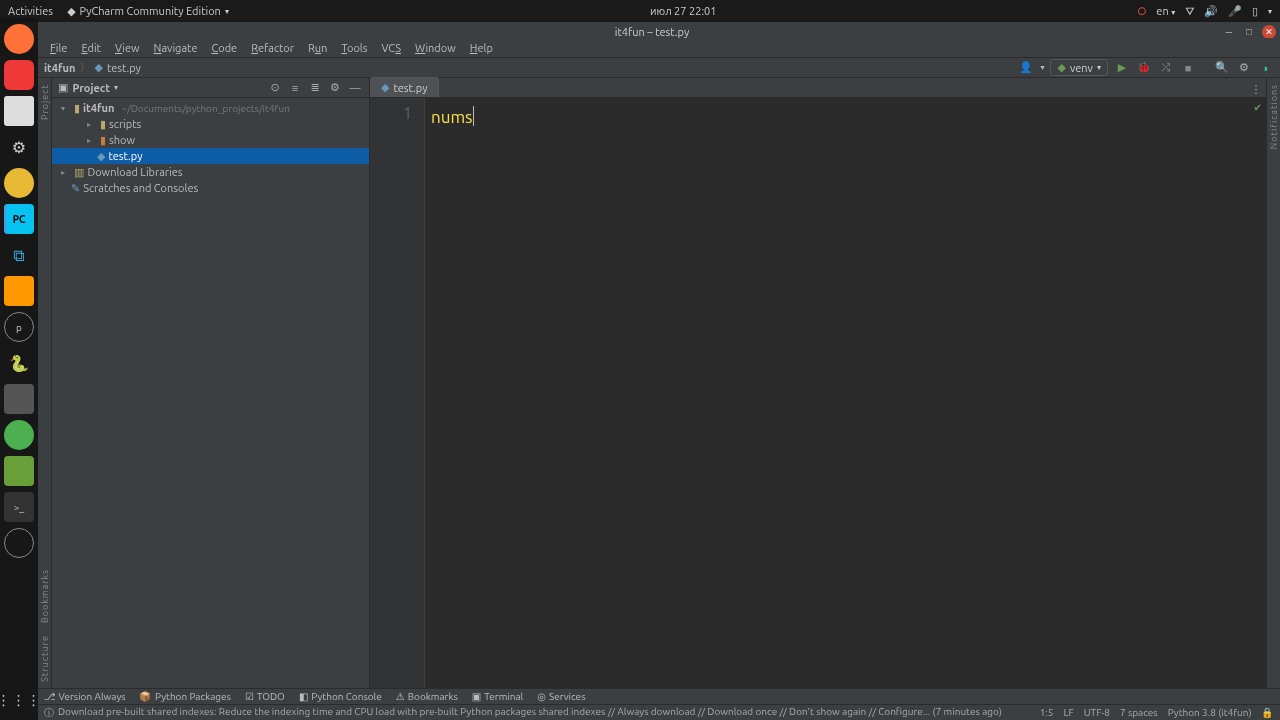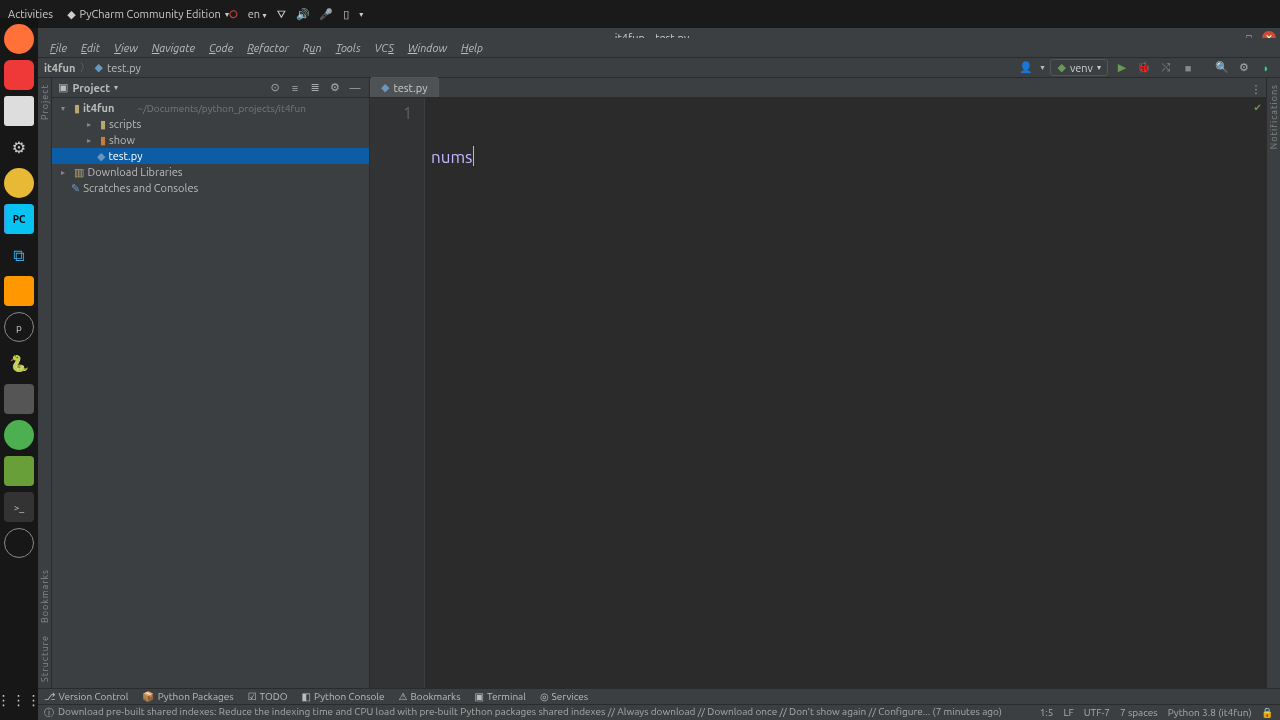--- a/index.html
+++ b/index.html
@@ -1,19 +1,19 @@
 <!DOCTYPE html>
 <html><head>
 <meta charset="utf-8">
 <style>
 * { margin: 0; padding: 0; box-sizing: border-box; font-family: "Ubuntu", "Segoe UI", sans-serif; }
 body { width: 1280px; height: 720px; background: #2b2b2b; color: #bbb; font-size: 12px; overflow: hidden; position: relative; }
 
 
-.gnome-panel { height: 28px; background: #1a1a1a; display: flex; align-items: center; padding: 0 8px; color: #ccc; font-size: 11px; }
+.gnome-panel { height: 22px; background: #1a1a1a; display: flex; align-items: center; padding: 0 8px; color: #ccc; font-size: 11px; }
 .gnome-panel .left { display: flex; gap: 14px; align-items: center; }
 .gnome-panel .center { flex: 1; text-align: center; }
 .gnome-panel .right { display: flex; gap: 10px; align-items: center; }
 .gnome-panel .app-ind { display: flex; align-items: center; gap: 4px; }
 .caret-down { font-size: 8px; }
 
 
 .titlebar { height: 20px; background: #3c3f41; display: flex; align-items: center; justify-content: center; color: #ccc; font-size: 11px; position: relative; margin-left: 24px; }
 .titlebar .win-controls { position: absolute; right: 4px; display: flex; gap: 6px; }
 .win-btn { width: 14px; height: 14px; border-radius: 50%; display: flex; align-items: center; justify-content: center; font-size: 9px; color: #ccc; }
@@ -23,21 +23,21 @@
 .dock { position: absolute; left: 0; top: 18px; bottom: 0; width: 38px; background: rgba(20,20,20,0.85); display: flex; flex-direction: column; align-items: center; padding-top: 4px; gap: 2px; z-index: 100; }
 .dock-item { width: 30px; height: 30px; border-radius: 4px; margin: 2px 0; display: flex; align-items: center; justify-content: center; font-size: 16px; }
 .dock-item.active { background: rgba(255,255,255,0.1); box-shadow: inset 2px 0 0 #5294e2; }
 .dock .apps-grid { position: absolute; bottom: 12px; left: 50%; transform: translateX(-50%); color: #ccc; font-size: 14px; letter-spacing: 1px; }
 
 
 .ide { position: absolute; left: 38px; right: 0; top: 38px; bottom: 0; background: #3c3f41; display: flex; flex-direction: column; }
 
 
 .menubar { height: 20px; background: #3c3f41; display: flex; align-items: center; padding: 0 6px; gap: 2px; border-bottom: 1px solid #2b2b2b; }
-.menubar span { padding: 2px 6px; color: #bbb; font-size: 11px; font-style: italic; }
+.menubar span { padding: 2px 6px; color: #bbb; font-size: 11px; }
 .menubar span u { text-decoration: underline; }
 
 
 .navbar { height: 20px; background: #3c3f41; display: flex; align-items: center; padding: 0 6px; border-bottom: 1px solid #2b2b2b; }
 .navbar .crumbs { display: flex; align-items: center; gap: 4px; font-size: 11px; color: #bbb; flex: 1; }
 .navbar .crumbs .sep { color: #777; }
 .navbar .tools { display: flex; align-items: center; gap: 6px; }
 .tool-btn { width: 16px; height: 16px; color: #aaa; display: flex; align-items: center; justify-content: center; font-size: 11px; }
 .run-config { display: flex; align-items: center; gap: 4px; padding: 1px 6px; border: 1px solid #555; border-radius: 3px; font-size: 11px; color: #ccc; }
 .run-btn.play { color: #6a9955; }
@@ -57,29 +57,29 @@
 .project-header { height: 20px; display: flex; align-items: center; padding: 0 6px; gap: 4px; border-bottom: 1px solid #2b2b2b; color: #bbb; font-size: 11px; }
 .project-header .spacer { flex: 1; }
 .project-tree { flex: 1; overflow: auto; padding: 2px 0; font-size: 11px; }
 .tree-row { display: flex; align-items: center; height: 16px; padding: 0 4px; gap: 3px; color: #bbb; }
 .tree-row.selected { background: #0d5ca6; color: #fff; }
 .tree-row .indent { display: inline-block; }
 .tree-row .arrow { width: 10px; color: #888; font-size: 8px; }
 .tree-row .folder-icon { color: #b8a76f; }
 .tree-row .folder-icon.venv { color: #c87c3b; }
 .tree-row .py-icon { color: #6897bb; }
-.tree-row .path-hint { color: #777; margin-left: 20px; font-size: 10px; }
+.tree-row .path-hint { color: #777; margin-left: 4px; font-size: 10px; }
 
 
 .editor-area { flex: 1; display: flex; flex-direction: column; background: #2b2b2b; }
 .tab-row { height: 20px; background: #3c3f41; display: flex; align-items: flex-end; border-bottom: 1px solid #2b2b2b; }
 .tab { height: 20px; padding: 0 10px; display: flex; align-items: center; gap: 4px; font-size: 11px; color: #ccc; background: #4e5254; border-radius: 3px 3px 0 0; border: 1px solid #555; border-bottom: none; }
 .editor-body { flex: 1; display: flex; position: relative; }
 .gutter { width: 55px; background: #313335; color: #606366; font-family: "JetBrains Mono","Consolas",monospace; font-size: 16px; text-align: right; padding: 6px 12px 0 0; border-right: 1px solid #3c3f41; }
-.code { flex: 1; font-family: "JetBrains Mono","Consolas",monospace; font-size: 17px; color: #c4b5fd; padding: 16px 6px; position: relative; margin-top: 31px; }
+.code { flex: 1; font-family: "JetBrains Mono","Consolas",monospace; font-size: 17px; color: #fde047; padding: 7px 6px; position: relative; }
 .code .line1 { display: flex; align-items: center; height: 22px; }
 .caret { display: inline-block; width: 1px; height: 20px; background: #bbb; margin-left: 1px; animation: blink 1s step-end infinite; }
 @keyframes blink { 50% { opacity: 0; } }
 .editor-check { position: absolute; top: 4px; right: 4px; color: #6a9955; font-size: 10px; }
 
 
 .bottom-tools { height: 16px; background: #3c3f41; display: flex; align-items: center; padding: 0 6px; gap: 14px; font-size: 10px; color: #bbb; border-top: 1px solid #2b2b2b; }
 .bottom-tools .tb { display: flex; align-items: center; gap: 3px; }
 
 
@@ -94,20 +94,21 @@
 
 <div class="gnome-panel">
   <div class="left">
     <span>Activities</span>
     <span class="app-ind">
       <span class="icon">◆</span>
       <span>PyCharm Community Edition</span>
       <span class="caret-down">▾</span>
     </span>
   </div>
+  <div class="center">июл 27  22:01</div>
   <div class="right">
     <span class="icon" style="color:#cc4b37">⭘</span>
     <span><span>en</span> <span class="caret-down">▾</span></span>
     <span class="icon">⛛</span>
     <span class="icon">🔊</span>
     <span class="icon">🎤</span>
     <span class="icon">▯</span>
     <span class="caret-down">▾</span>
   </div>
 </div>
@@ -266,21 +267,21 @@
     </div>
 
     <div class="tool-stripe right">
       <div class="vlabel">Notifications</div>
     </div>
   </div>
 
   <div class="bottom-tools">
     <span class="tb">
         <span class="icon">⎇</span>
-        <span>Version Control</span>
+        <span>Version Always</span>
       </span>
     <span class="tb">
         <span class="icon">📦</span>
         <span>Python Packages</span>
       </span>
     <span class="tb">
         <span class="icon">☑</span>
         <span>TODO</span>
       </span>
     <span class="tb">
@@ -302,20 +303,20 @@
   </div>
 
   <div class="statusbar">
     <div class="msg">
       <span class="icon">ⓘ</span>
       <span style="white-space:nowrap;overflow:hidden;text-overflow:ellipsis">Download pre-built shared indexes: Reduce the indexing time and CPU load with pre-built Python packages shared indexes // Always download // Download once // Don't show again // Configure... (7 minutes ago)</span>
     </div>
     <div class="right">
       <span>1:5</span>
       <span>LF</span>
-      <span>UTF-7</span>
+      <span>UTF-8</span>
       <span>7 spaces</span>
       <span>Python 3.8 (it4fun)</span>
       <span class="icon">🔒</span>
     </div>
   </div>
 
 </div>
 
 </body></html>

